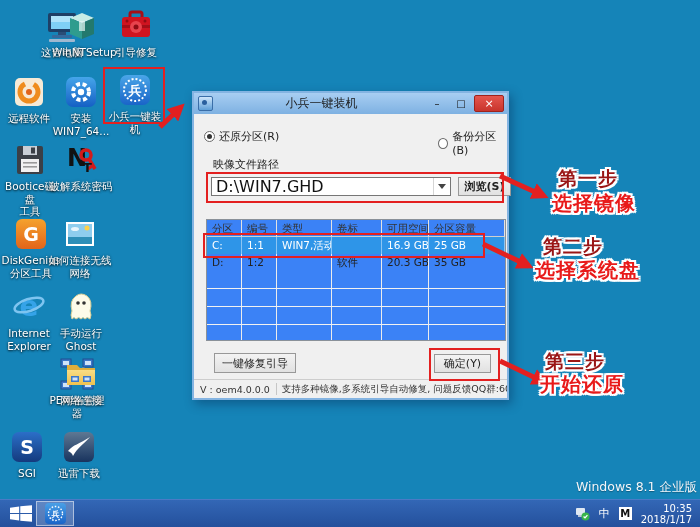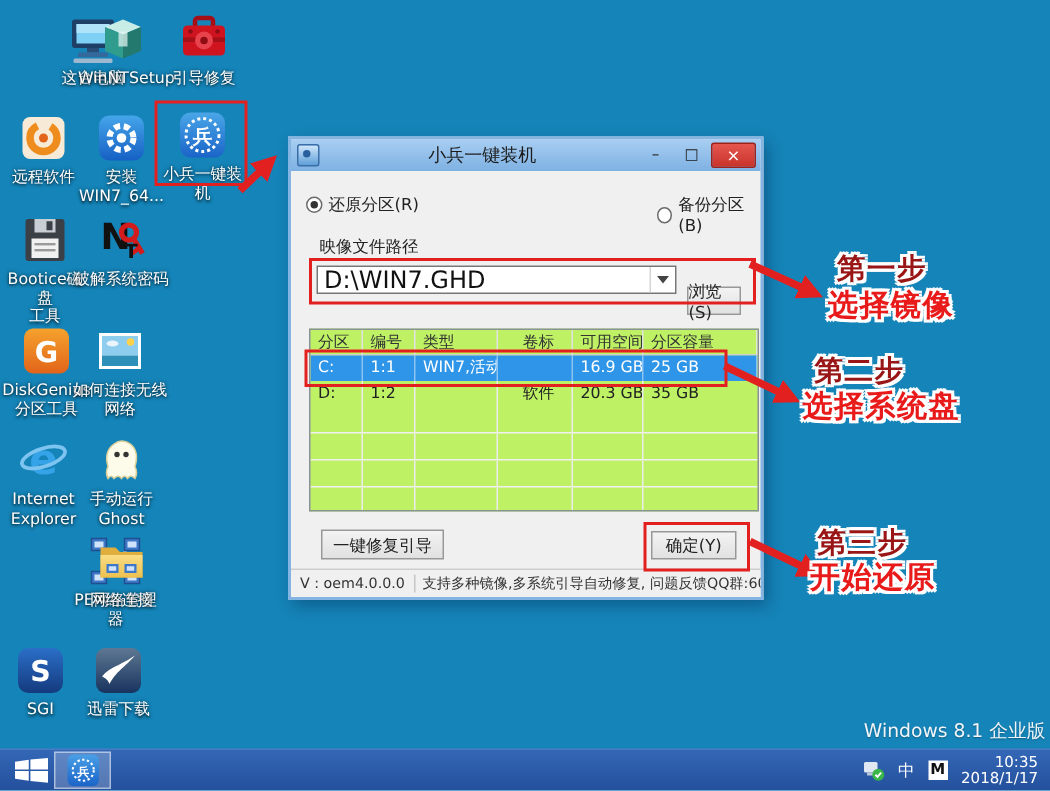--- a/index.html
+++ b/index.html
@@ -39,27 +39,27 @@
   .rb.checked:after{content:"";position:absolute;left:2px;top:2px;width:5px;height:5px;border-radius:50%;background:#333;}
   .flabel{position:absolute;font-size:11px;color:#222;}
   .combo{position:absolute;background:#fff;border:1px solid #767676;box-sizing:border-box;
     font-size:16px;color:#111;display:flex;align-items:center;}
   .combo-val{flex:1;padding-left:4px;white-space:nowrap;overflow:hidden;}
   .chev{width:16px;height:100%;display:flex;align-items:center;justify-content:center;border-left:1px solid #d5d5d5;}
   .chev i{width:0;height:0;border-left:4px solid transparent;border-right:4px solid transparent;border-top:5px solid #444;}
   .btn{position:absolute;background:linear-gradient(#f3f3f3,#e1e1e1);border:1px solid #989898;
     box-sizing:border-box;font-size:11px;color:#222;display:flex;align-items:center;justify-content:center;}
   
-  .ptable{position:absolute;left:12px;top:105px;width:300px;height:122px;background:#bef264;
+  .ptable{position:absolute;left:12px;top:105px;width:300px;height:122px;background:#3b82f6;
     border:1px solid #8a9199;box-sizing:border-box;display:flex;flex-direction:column;overflow:hidden;}
   .trow{display:flex;height:17px;flex:0 0 17px;font-size:10.5px;color:#222;}
   .trow.fill{border-bottom:1px solid #f1f1f1;}
   .cell{box-sizing:border-box;padding-left:5px;line-height:16px;border-right:1px solid #ececec;
     white-space:nowrap;overflow:hidden;}
-  .c0{width:35px;}.c1{width:35px;}.c2{width:55px;}.c3{width:50px;text-align:center;}.c4{width:47px;}.c5{width:76px;border-right:none;}
+  .c0{width:35px;}.c1{width:35px;}.c2{width:55px;}.c3{width:50px;}.c4{width:47px;}.c5{width:76px;border-right:none;}
   .thead .cell{border-bottom:1px solid #cfcfcf;border-right:1px solid #e2e2e2;color:#333;}
   .trow.sel{background:#2e95e8;color:#fff;}
   .trow.sel .cell{border-right:1px solid rgba(255,255,255,.45);}
   .statusbar{position:absolute;left:0;bottom:0;width:100%;height:19px;border-top:1px solid #cdcdcd;
     display:flex;align-items:center;font-size:9.5px;color:#333;background:#f0f0f0;box-sizing:border-box;}
   .statusbar .ver{padding:0 6px;white-space:nowrap;}
   .statusbar .sep{width:1px;height:12px;background:#c6c6c6;margin-right:5px;}
   .statusbar .stx{white-space:nowrap;overflow:hidden;}
   
   .taskbar{position:absolute;left:0;bottom:0;width:700px;height:27px;z-index:60;
@@ -353,21 +353,21 @@
       </div>
 
       <div class="flabel" style="left:19px;top:43px;">映像文件路径</div>
 
       <div class="combo" style="left:17px;top:63px;width:240px;height:19px;">
         <div class="combo-val">D:\WIN7.GHD</div>
         <div class="chev">
             <i></i>
           </div>
       </div>
-      <div class="btn" style="left:264px;top:77px;width:36px;height:19px;">浏览(S)</div>
+      <div class="btn" style="left:264px;top:63px;width:53px;height:19px;font-weight:bold;">浏览(S)</div>
       <div class="redbox" style="left:12px;top:58px;width:294px;height:27px;"></div>
 
       <div class="ptable">
         <div class="trow thead">
           <div class="cell c0">分区</div>
           <div class="cell c1">编号</div>
           <div class="cell c2">类型</div>
           <div class="cell c3">卷标</div>
           <div class="cell c4">可用空间</div>
           <div class="cell c5">分区容量</div>

